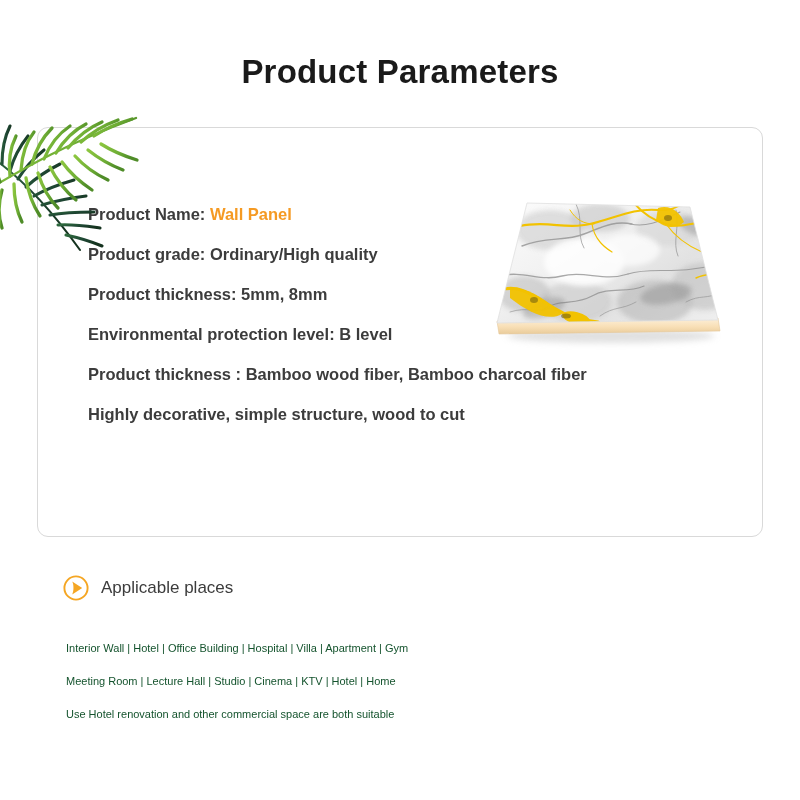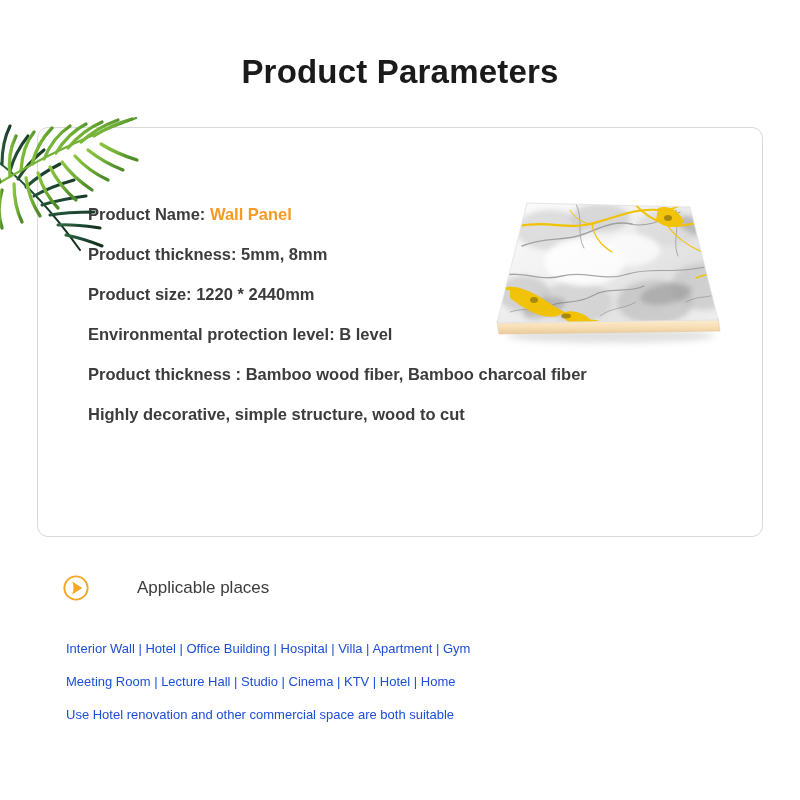--- a/index.html
+++ b/index.html
@@ -98,33 +98,32 @@
   }
   .places-icon {
     width: 28px;
     height: 28px;
     flex: 0 0 auto;
   }
   .places-title {
     font-size: 17px;
     color: #3c3c3c;
     line-height: 28px;
-    margin-left: 36px;
   }
 
   .places-body {
     position: absolute;
     left: 66px;
     top: 632px;
     width: 700px;
   }
   .places-line {
-    font-size: 13px;
+    font-size: 11px;
     line-height: 33px;
-    color: #1d4ed8;
+    color: #14532d;
     white-space: nowrap;
   }
 </style>
 </head>
 <body>
 
 <div class="page">
 
   <div class="page-title">Product Parameters</div>
 
@@ -218,22 +217,22 @@
 
       <polygon points="47,13 210,17 238,130 17,133" fill="none" stroke="#e0e0e0" stroke-width="0.8"></polygon>
     </svg>
   </div>
 
   <div class="spec-list">
     <div class="spec-line">
       <span>Product Name:</span>
       <span class="accent">Wall Panel</span>
     </div>
+    <div class="spec-line">Product grade: Ordinary/High quality</div>
     <div class="spec-line">Product thickness: 5mm, 8mm</div>
-    <div class="spec-line">Product size: 1220 * 2440mm</div>
     <div class="spec-line">Environmental protection level: B level</div>
     <div class="spec-line">Product thickness : Bamboo wood fiber, Bamboo charcoal fiber</div>
     <div class="spec-line">Highly decorative, simple structure, wood to cut</div>
   </div>
 
   <div class="palm-decor">
     <svg width="160" height="175" viewBox="0 0 160 175" xmlns="http://www.w3.org/2000/svg">
       <defs>
         <linearGradient id="lightLeaf" x1="0" y1="0" x2="1" y2="0.4">
           <stop offset="0%" stop-color="#8cc63f"></stop>

